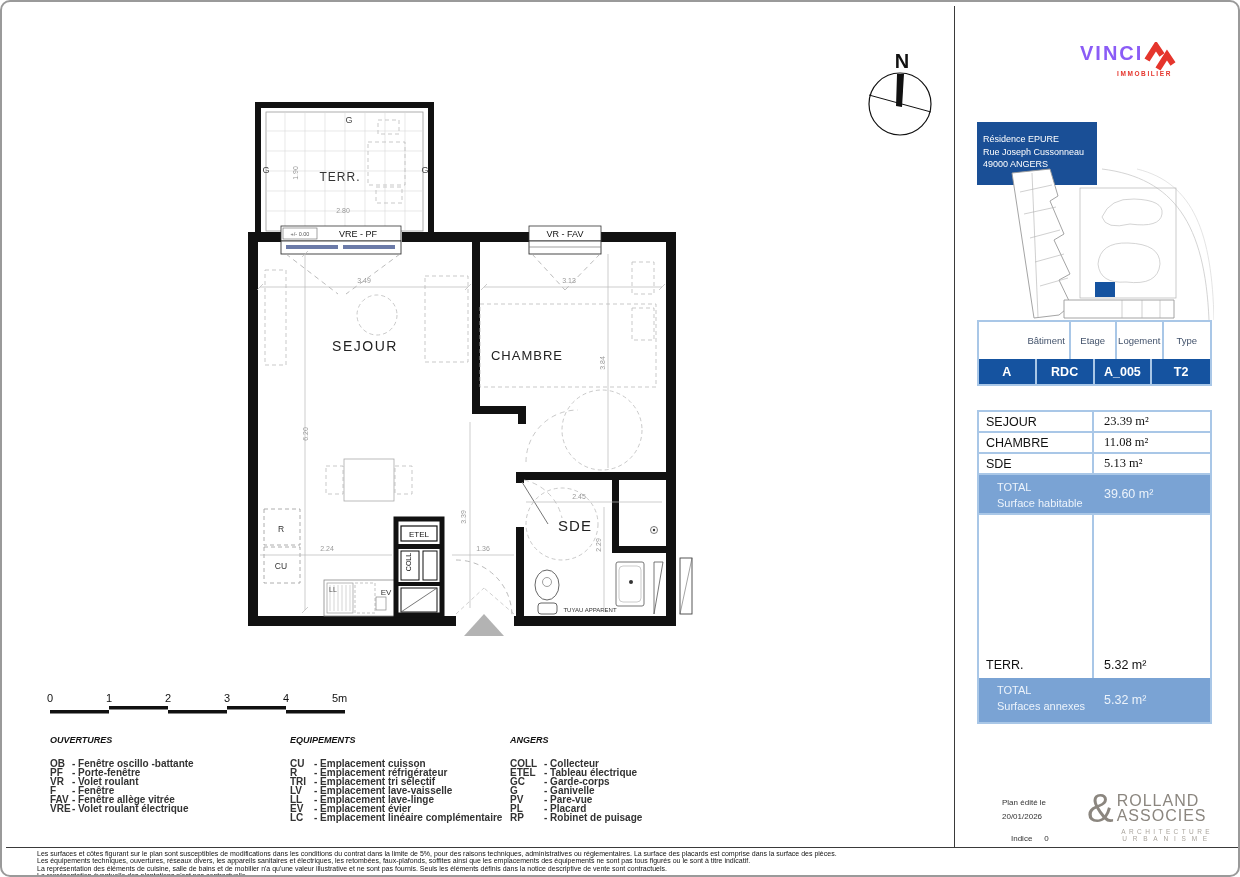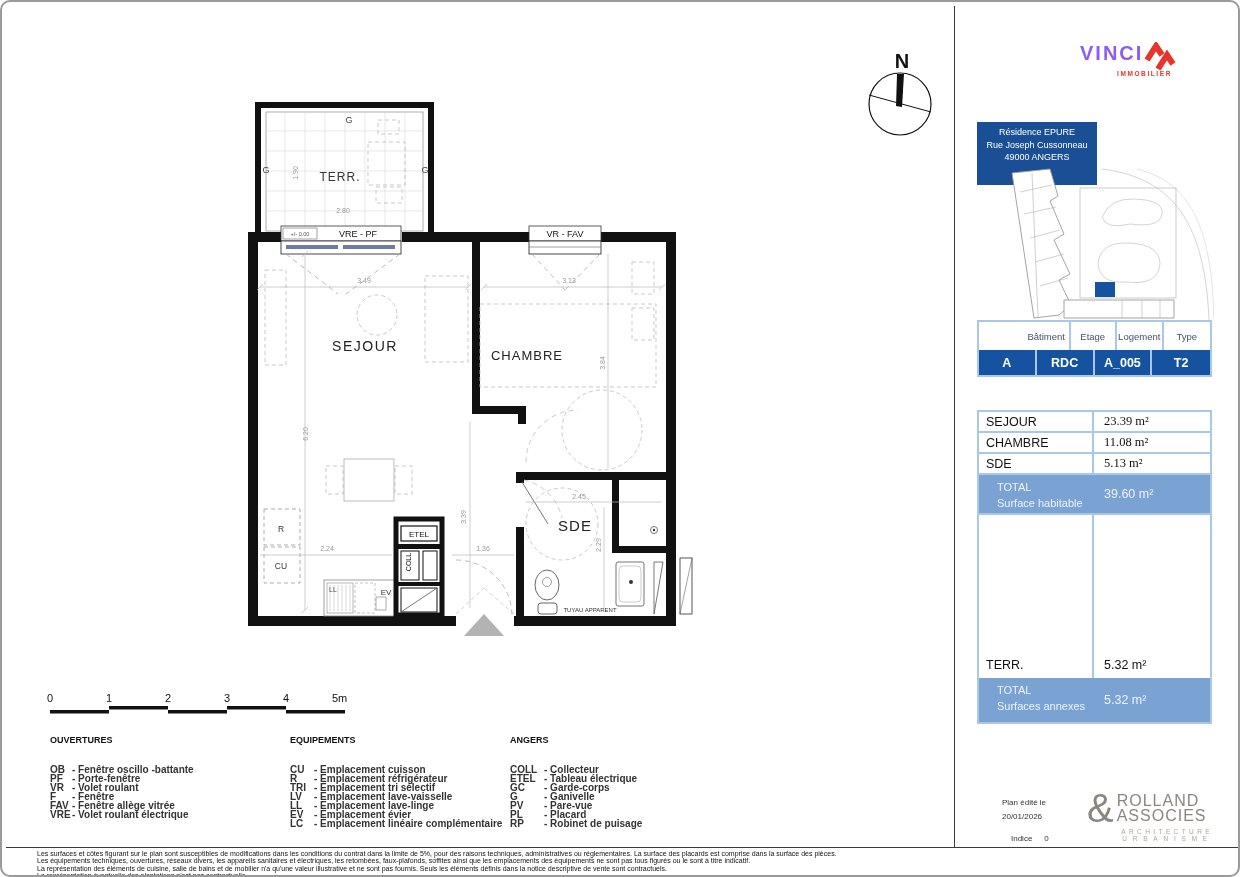--- a/index.html
+++ b/index.html
@@ -12,26 +12,26 @@
 
   svg text { font-family:"Liberation Sans", sans-serif; }
 
   
   .vinci { position:absolute; left:1078px; top:40px; width:130px; }
   .vinci-row { display:flex; align-items:flex-start; }
   .vinci-word { font-weight:bold; font-size:20px; letter-spacing:2px; color:#8b5cf6; line-height:22px; }
   .vinci-sub { font-size:6.5px; letter-spacing:1.6px; color:#e5352c; font-weight:bold; text-align:right; width:92px; margin-top:-2px; }
 
   .addr { position:absolute; left:975px; top:120px; width:120px; height:63px; background:#1a4f96;
-          color:#fff; font-size:9px; line-height:12.5px; padding:4px 6px;text-align:center; }
+          color:#fff; font-size:9px; line-height:12.5px; padding:11px 6px; }
 
   .siteplan { position:absolute; left:975px; top:165px; }
 
   .unit-table { position:absolute; left:975px; top:318px; width:235px; border:2px solid #a9c7e7; background:#fff; }
-  .unit-head { display:grid; grid-template-columns:1fr 1fr 1fr 1fr; height:28px;padding-left:45px; }
+  .unit-head { display:grid; grid-template-columns:1fr 1fr 1fr 1fr; height:37px;padding-left:45px; }
   .unit-head > div { border-right:2px solid #a9c7e7; display:flex; align-items:center; justify-content:center;
                      font-size:9.5px; color:#42526b; }
   .unit-head > div:last-child { border-right:none; }
   .unit-vals { display:grid; grid-template-columns:1fr 1fr 1fr 1fr; height:25px; background:#1553a0; }
   .unit-vals > div { border-right:2px solid #a9c7e7; display:flex; align-items:center; justify-content:center;
                      font-size:12.5px; font-weight:bold; color:#fff; }
   .unit-vals > div:last-child { border-right:none; }
 
   .surf-table { position:absolute; left:975px; top:408px; width:235px; border:2px solid #a9c7e7; background:#fff; }
   .srow { display:flex; height:21px; border-bottom:2px solid #a9c7e7; }
@@ -43,21 +43,21 @@
   .srow-total.last { border-bottom:none; height:44px; }
   .srow-total.first { height:40px; }
   .sannex { display:flex; height:163px; }
   .sannex-left { flex:1; border-right:2px solid #a9c7e7; display:flex; flex-direction:column; justify-content:flex-end; }
   .sannex-right { width:116px; display:flex; flex-direction:column; justify-content:flex-end; }
   .sannex-left > div { font-size:12.5px; color:#111; padding:0 0 6px 7px; }
   .sannex-right > div { font-size:12.5px; color:#111; padding:0 0 6px 10px; }
 
   
   .legend-col { position:absolute; top:733px; }
-  .legend-title { font-size:9px; font-weight:bold; color:#111; margin-bottom:20px; }
+  .legend-title { font-size:9px; font-weight:bold; color:#111; margin-bottom:14px;font-style:italic; }
   .legend-item { display:flex; font-size:10px; color:#333; line-height:9px;font-weight:bold; }
   .legend-code { display:inline-block; }
   .c1 { left:48px; } .c1 .legend-code { width:22px; }
   .c2 { left:288px; } .c2 .legend-code { width:24px; }
   .c3 { left:508px; } .c3 .legend-code { width:34px; }
 
   
   .plan-edited { position:absolute; left:1000px; top:794px; font-size:8px; color:#333; line-height:14px; }
   .indice { position:absolute; left:997px; top:832px; font-size:8px; color:#333; }
   .indice span { margin-left:12px; }

